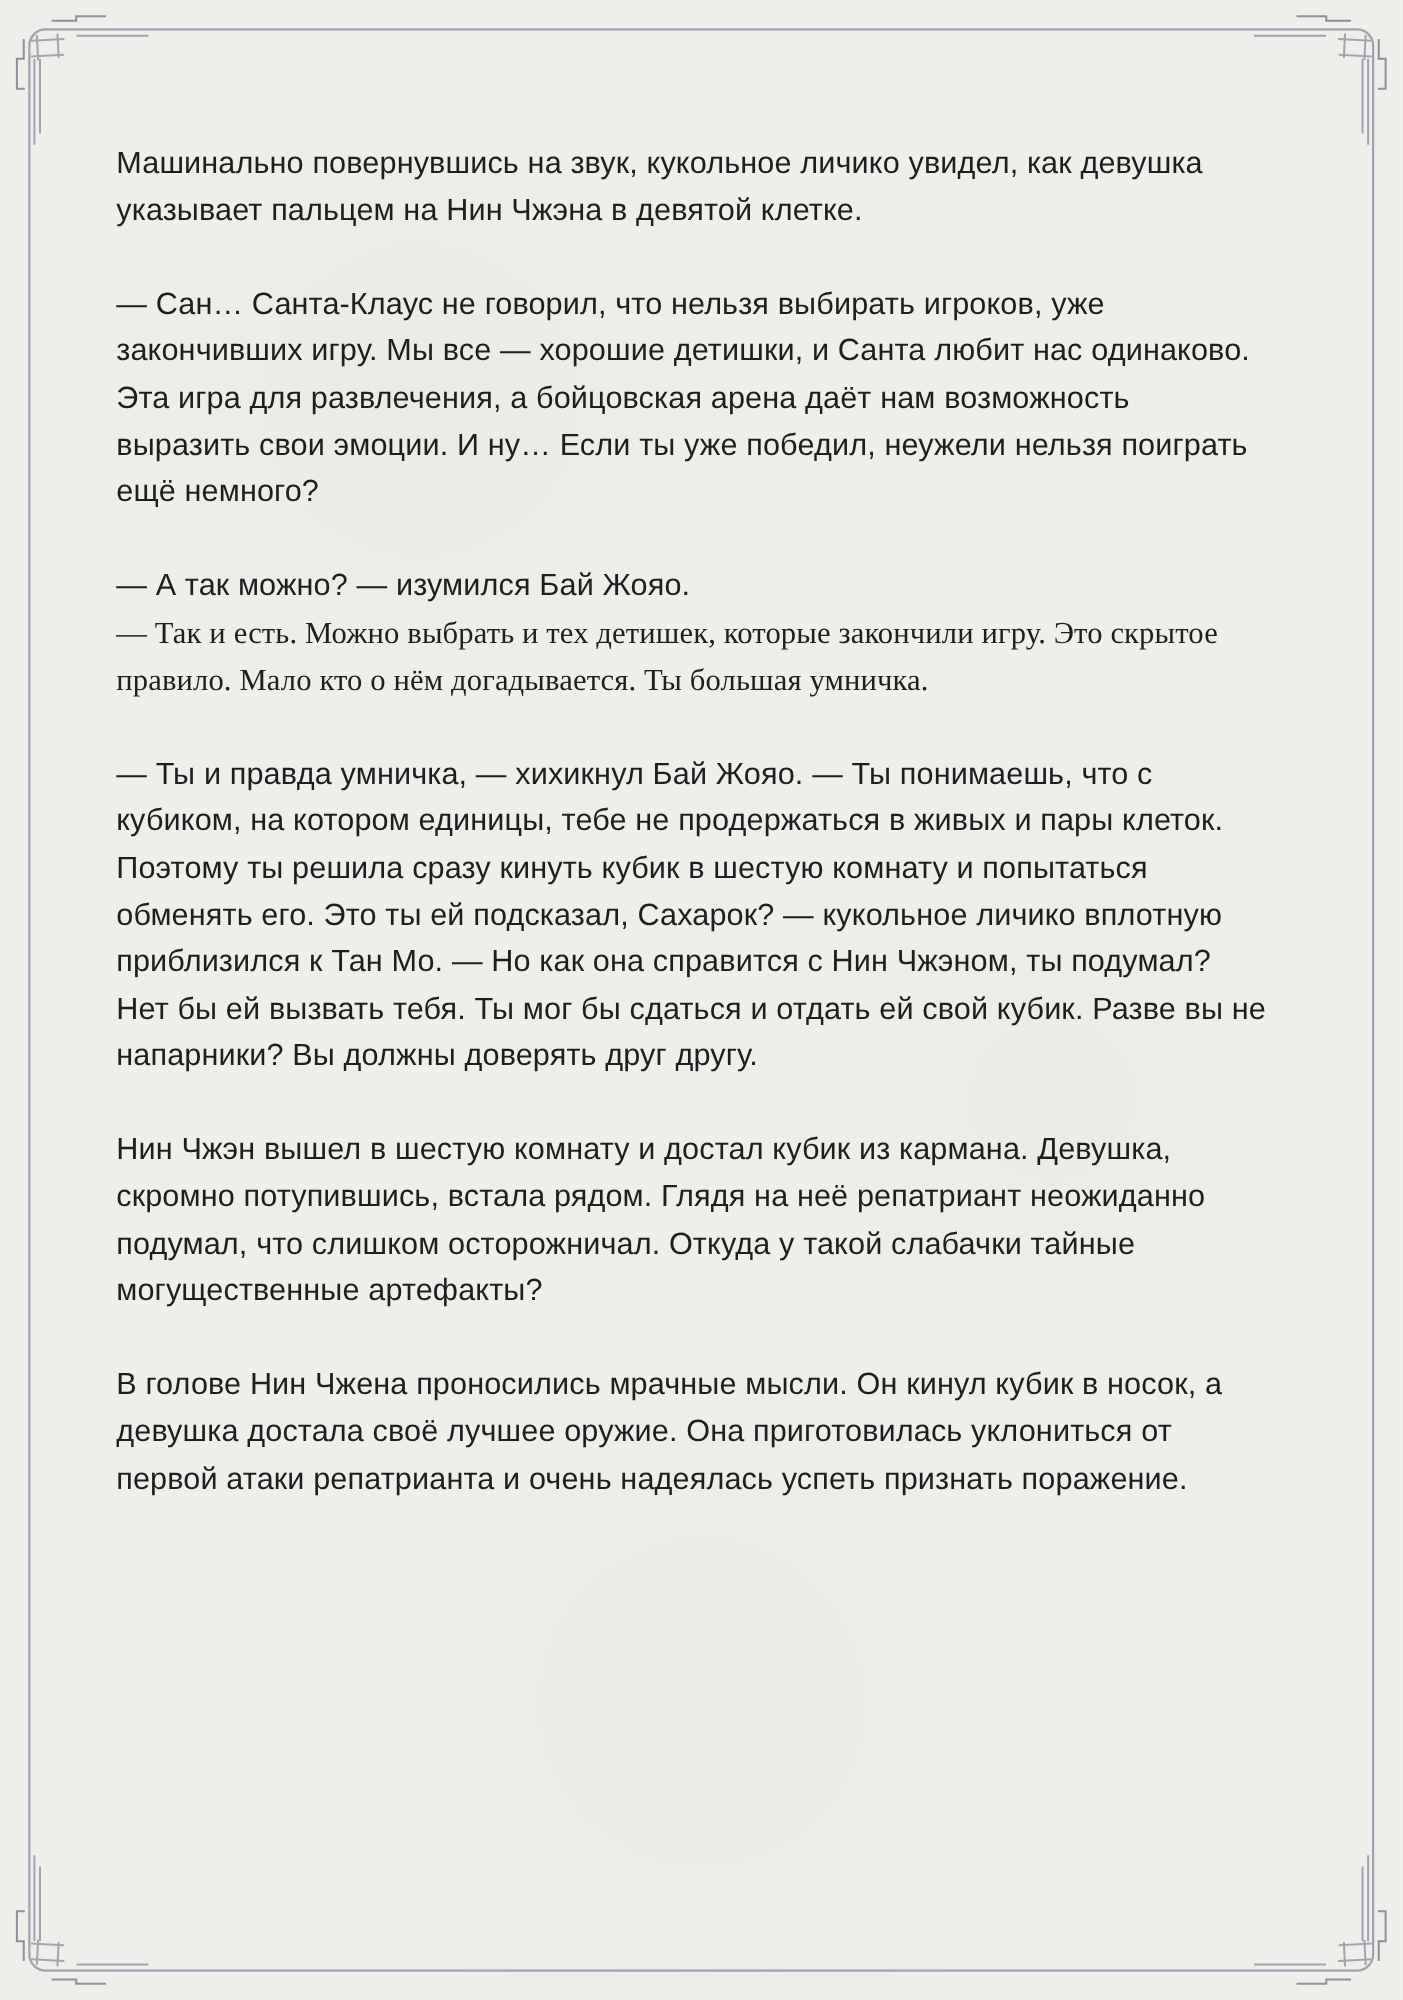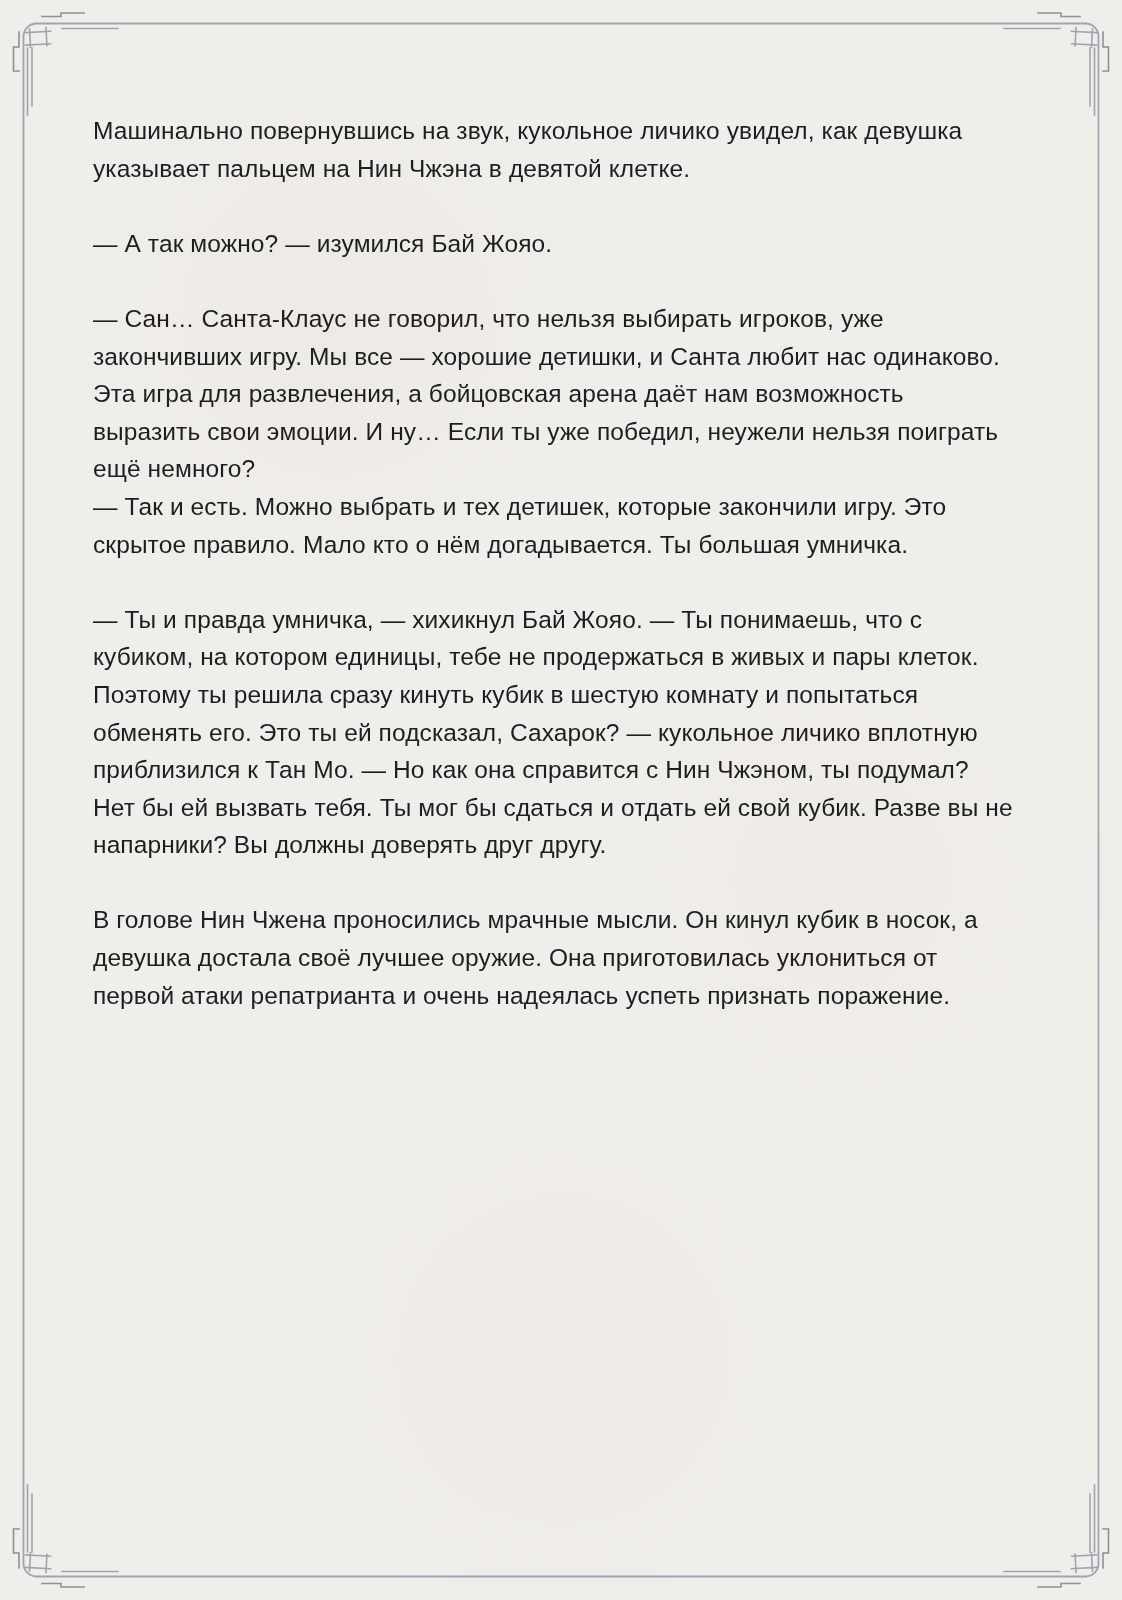--- a/index.html
+++ b/index.html
@@ -37,21 +37,21 @@
     font-size: 24.5px;
     line-height: 37.6px;
     letter-spacing: 0.1px;
     text-align: left;
   }
   .text-area p {
     margin: 37.6px 0 0 0;
     padding: 0;
   }
   .text-area p:first-child { margin-top: 0; }
-  .text-area p.tight { margin-top: 0; }
+  .text-area p.tight { margin-top: 0; font-family: Liberation Serif, serif; }
 </style>
 </head>
 <body>
 
 <div class="page">
 
   <svg class="frame" viewBox="0 0 1122 1600" xmlns="http://www.w3.org/2000/svg">
     <defs>
       <g id="corner" fill="none" stroke="#a2a2b0" stroke-width="1.6" stroke-linecap="square">
 
@@ -76,20 +76,21 @@
     <rect x="23.5" y="23.5" width="1075" height="1553" rx="13" fill="none" stroke="#a2a2b0" stroke-width="1.8"></rect>
 
     <use href="#corner"></use>
     <use href="#corner" transform="translate(1122,0) scale(-1,1)"></use>
     <use href="#corner" transform="translate(0,1600) scale(1,-1)"></use>
     <use href="#corner" transform="translate(1122,1600) scale(-1,-1)"></use>
   </svg>
 
   <div class="text-area">
     <p>Машинально повернувшись на звук, кукольное личико увидел, как девушка указывает пальцем на Нин Чжэна в девятой клетке.</p>
+    <p>— Сан… Санта-Клаус не говорил, что нельзя выбирать игроков, уже закончивших игру. Мы все — хорошие детишки, и Санта любит нас одинаково. Эта игра для развлечения, а бойцовская арена даёт нам возможность выразить свои эмоции. И ну… Если ты уже победил, неужели нельзя поиграть ещё немного?</p>
     <p>— А так можно? — изумился Бай Жояо.</p>
-    <p>— Сан… Санта-Клаус не говорил, что нельзя выбирать игроков, уже закончивших игру. Мы все — хорошие детишки, и Санта любит нас одинаково. Эта игра для развлечения, а бойцовская арена даёт нам возможность выразить свои эмоции. И ну… Если ты уже победил, неужели нельзя поиграть ещё немного?</p>
     <p class="tight">— Так и есть. Можно выбрать и тех детишек, которые закончили игру. Это скрытое правило. Мало кто о нём догадывается. Ты большая умничка.</p>
     <p>— Ты и правда умничка, — хихикнул Бай Жояо. — Ты понимаешь, что с кубиком, на котором единицы, тебе не продержаться в живых и пары клеток. Поэтому ты решила сразу кинуть кубик в шестую комнату и попытаться обменять его. Это ты ей подсказал, Сахарок? — кукольное личико вплотную приблизился к Тан Мо. — Но как она справится с Нин Чжэном, ты подумал? Нет бы ей вызвать тебя. Ты мог бы сдаться и отдать ей свой кубик. Разве вы не напарники? Вы должны доверять друг другу.</p>
+    <p>Нин Чжэн вышел в шестую комнату и достал кубик из кармана. Девушка, скромно потупившись, встала рядом. Глядя на неё репатриант неожиданно подумал, что слишком осторожничал. Откуда у такой слабачки тайные могущественные артефакты?</p>
     <p>В голове Нин Чжена проносились мрачные мысли. Он кинул кубик в носок, а девушка достала своё лучшее оружие. Она приготовилась уклониться от первой атаки репатрианта и очень надеялась успеть признать поражение.</p>
   </div>
 
 </div>
 
 </body></html>

